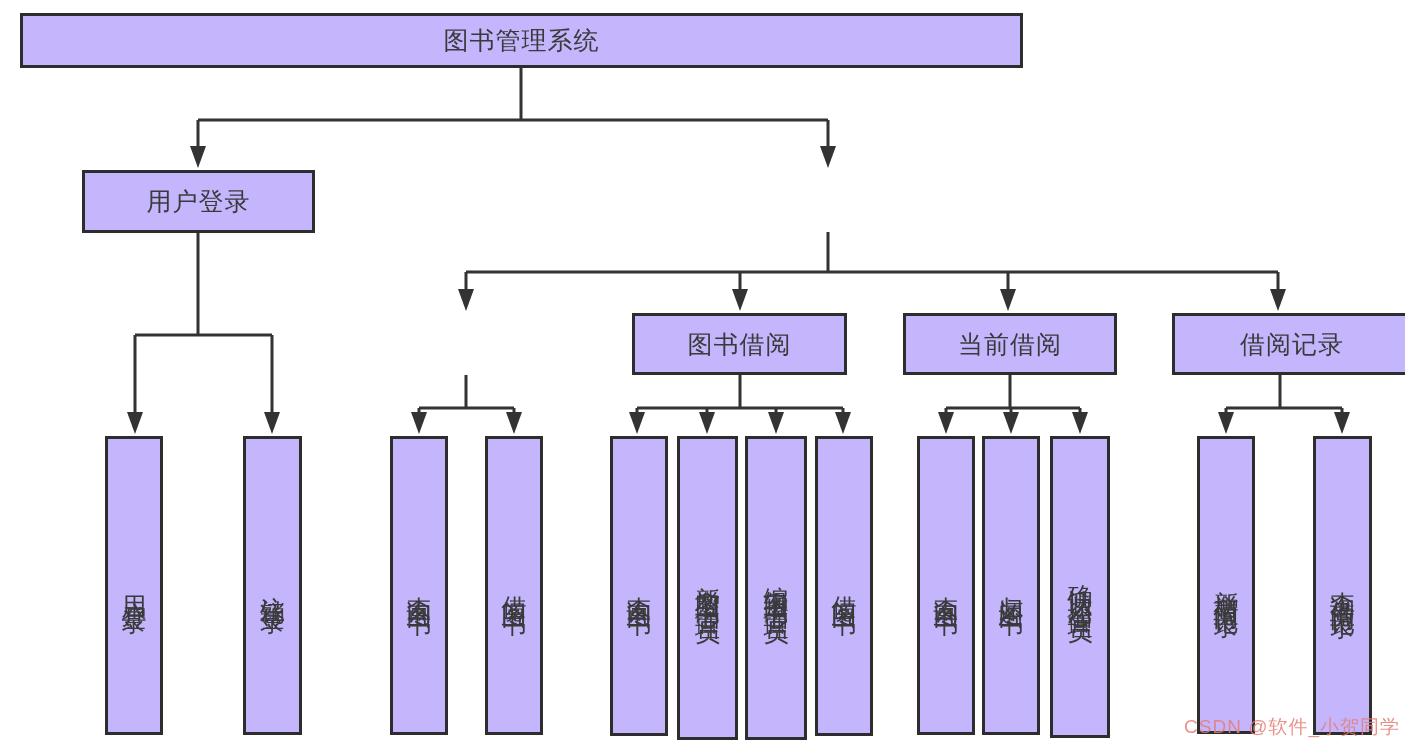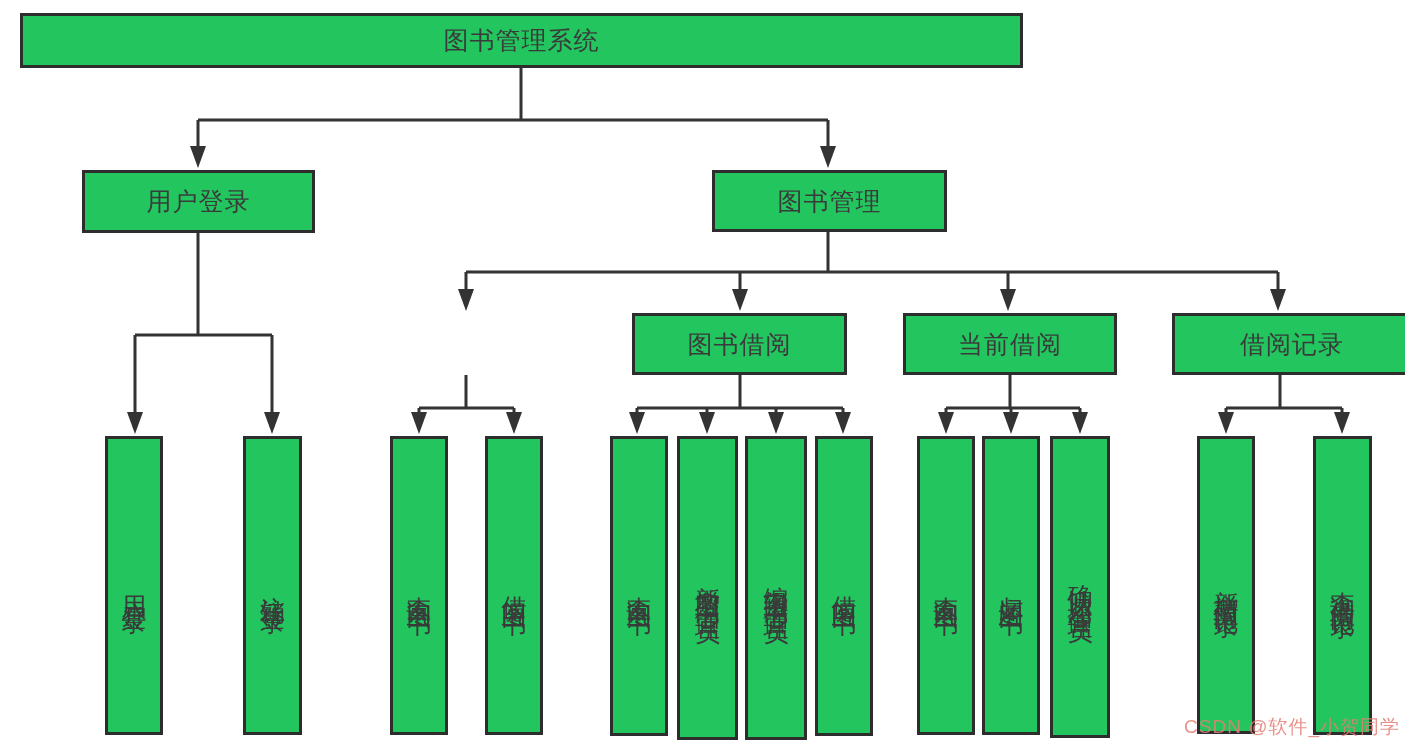--- a/index.html
+++ b/index.html
@@ -12,21 +12,21 @@
     overflow: hidden;
   }
   .connectors {
     position: absolute;
     left: 0; top: 0;
     width: 1405px; height: 747px;
   }
   .node, .vnode {
     position: absolute;
     box-sizing: border-box;
-    background: #22c55e;
+    background: #c4b5fd;
     border: 3px solid #2d2d2d;
     color: #3a3a3a;
     display: flex;
     align-items: center;
     justify-content: center;
     text-align: center;
   }
   .node {
     font-size: 25px;
     letter-spacing: 1px;
@@ -110,21 +110,20 @@
       <polygon points="1003,412 1019,412 1011,434"></polygon>
       <polygon points="1072,412 1088,412 1080,434"></polygon>
       <polygon points="1218,412 1234,412 1226,434"></polygon>
       <polygon points="1334,412 1350,412 1342,434"></polygon>
     </g>
   </svg>
 
   <div class="node n-root">图书管理系统</div>
 
   <div class="node n-login">用户登录</div>
-  <div class="node n-mgmt">图书管理</div>
 
   <div class="node n-borrow">图书借阅</div>
   <div class="node n-cur">当前借阅</div>
   <div class="node n-hist">借阅记录</div>
 
   <div class="vnode v-l1">用户登录</div>
   <div class="vnode v-l2">注销登录</div>
 
   <div class="vnode v-a1">查询图书</div>
   <div class="vnode v-a2">借阅图书</div>

